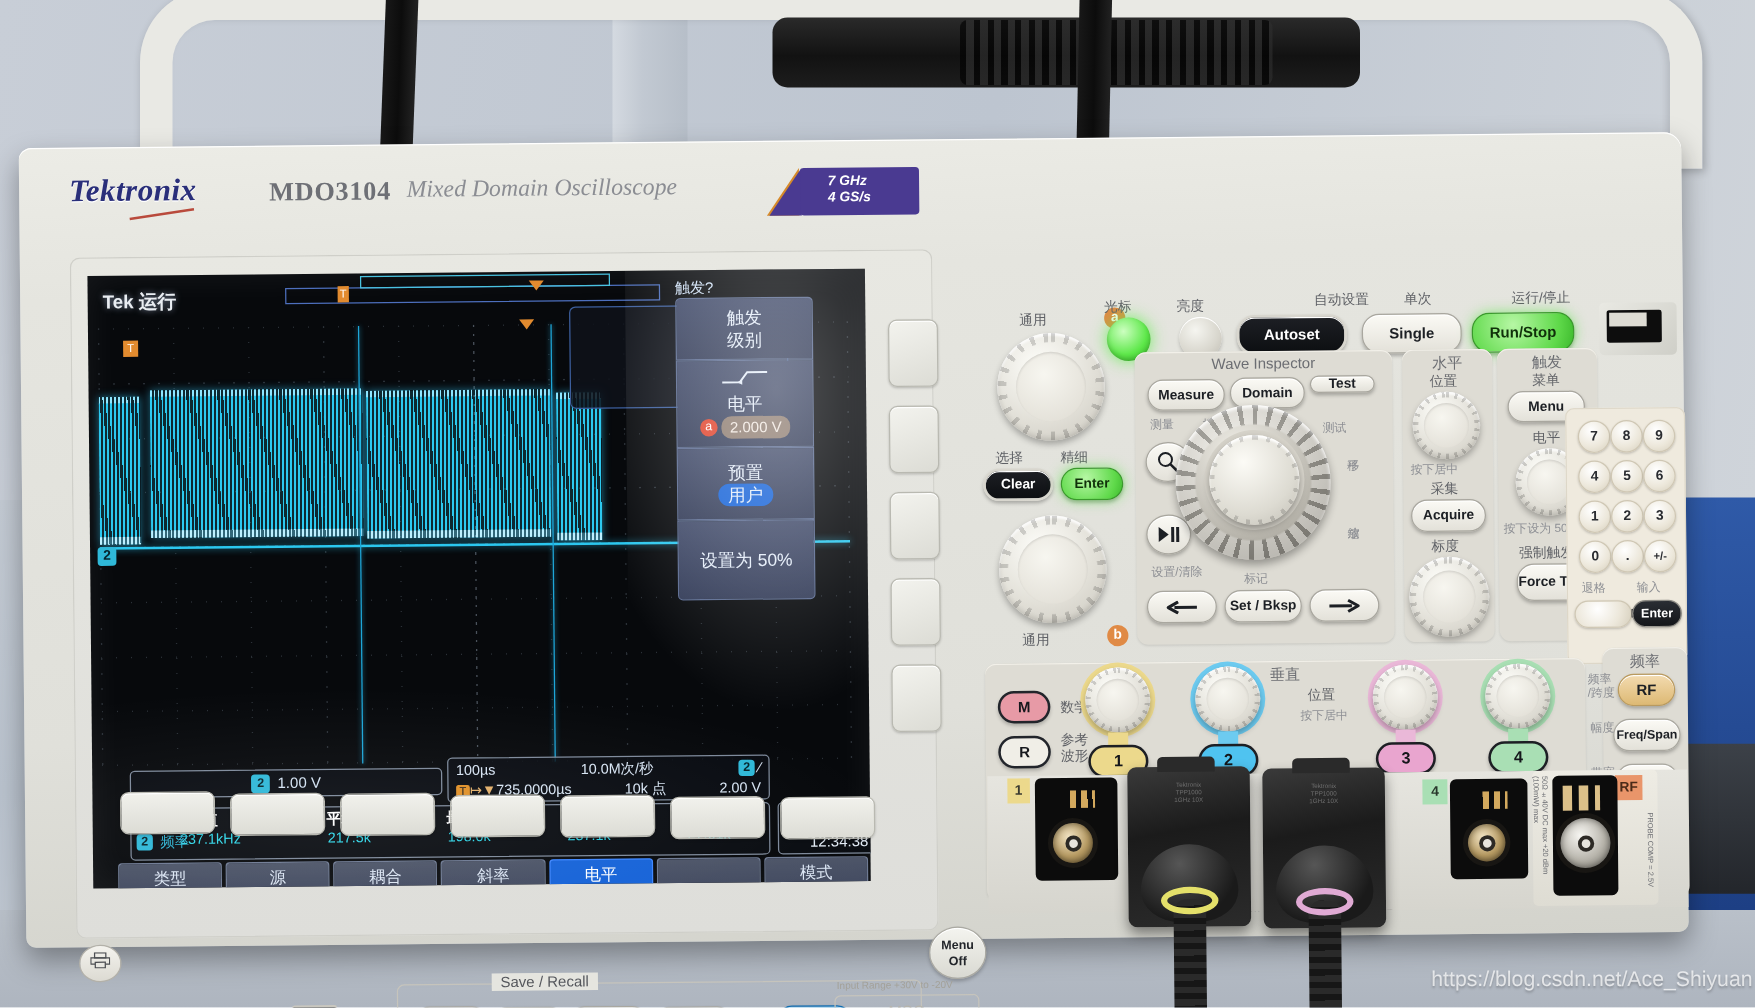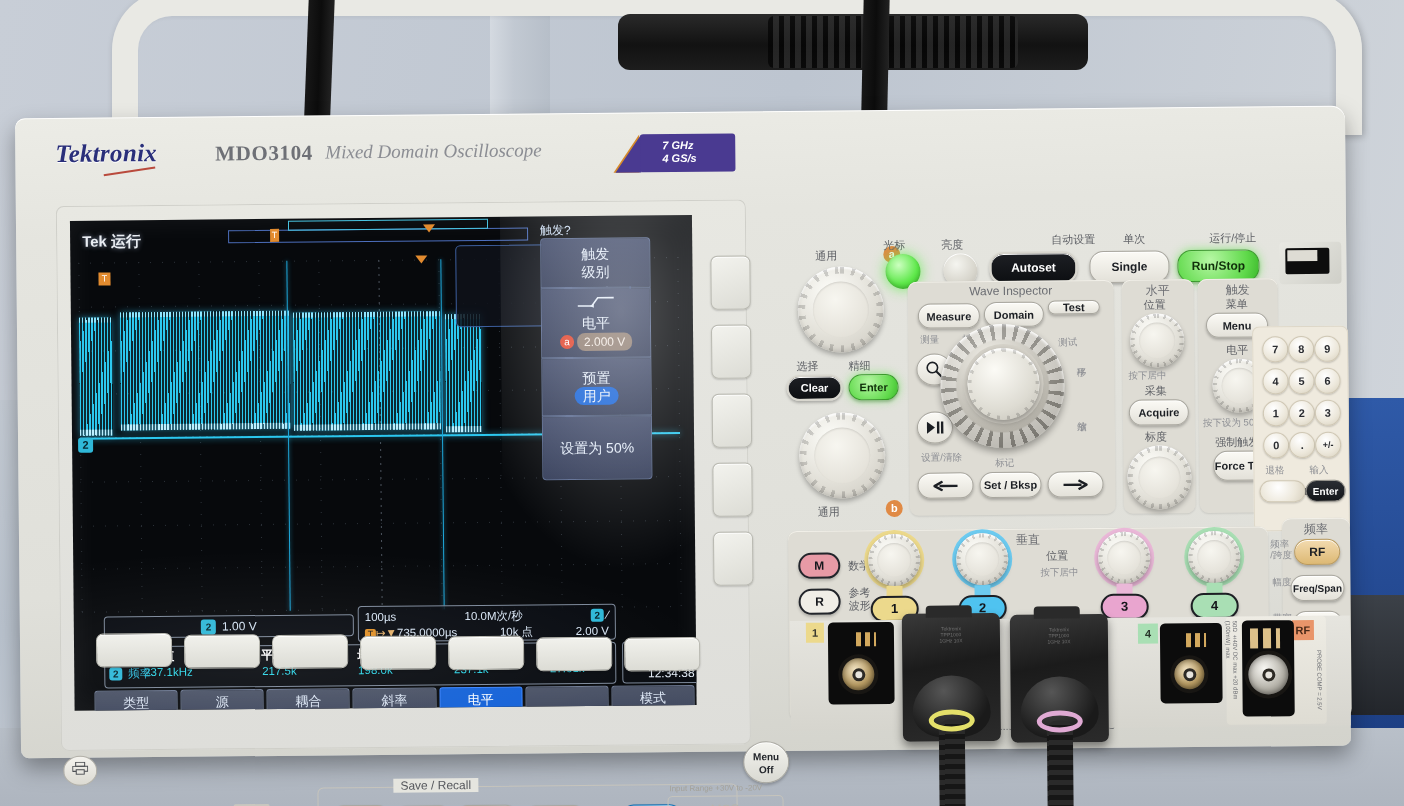--- a/index.html
+++ b/index.html
@@ -848,13 +848,14 @@
         <div class="bnc" style="left:6px;top:34px;width:40px;height:40px;
           background:radial-gradient(circle at 40% 35%,#f7f6f2,#b8b5ac 55%,#78756d);">
             <div class="pin"></div>
           </div>
       </div>
       <div style="position:absolute;left:90px;top:34px;font-size:6px;color:#6b6d72;
            writing-mode:vertical-rl;">PROBE COMP = 2.5V</div>
     </div>
   </div>
 
+  <div class="watermark">https://blog.csdn.net/Ace_Shiyuan</div>
 </div>
 
 </body></html>

